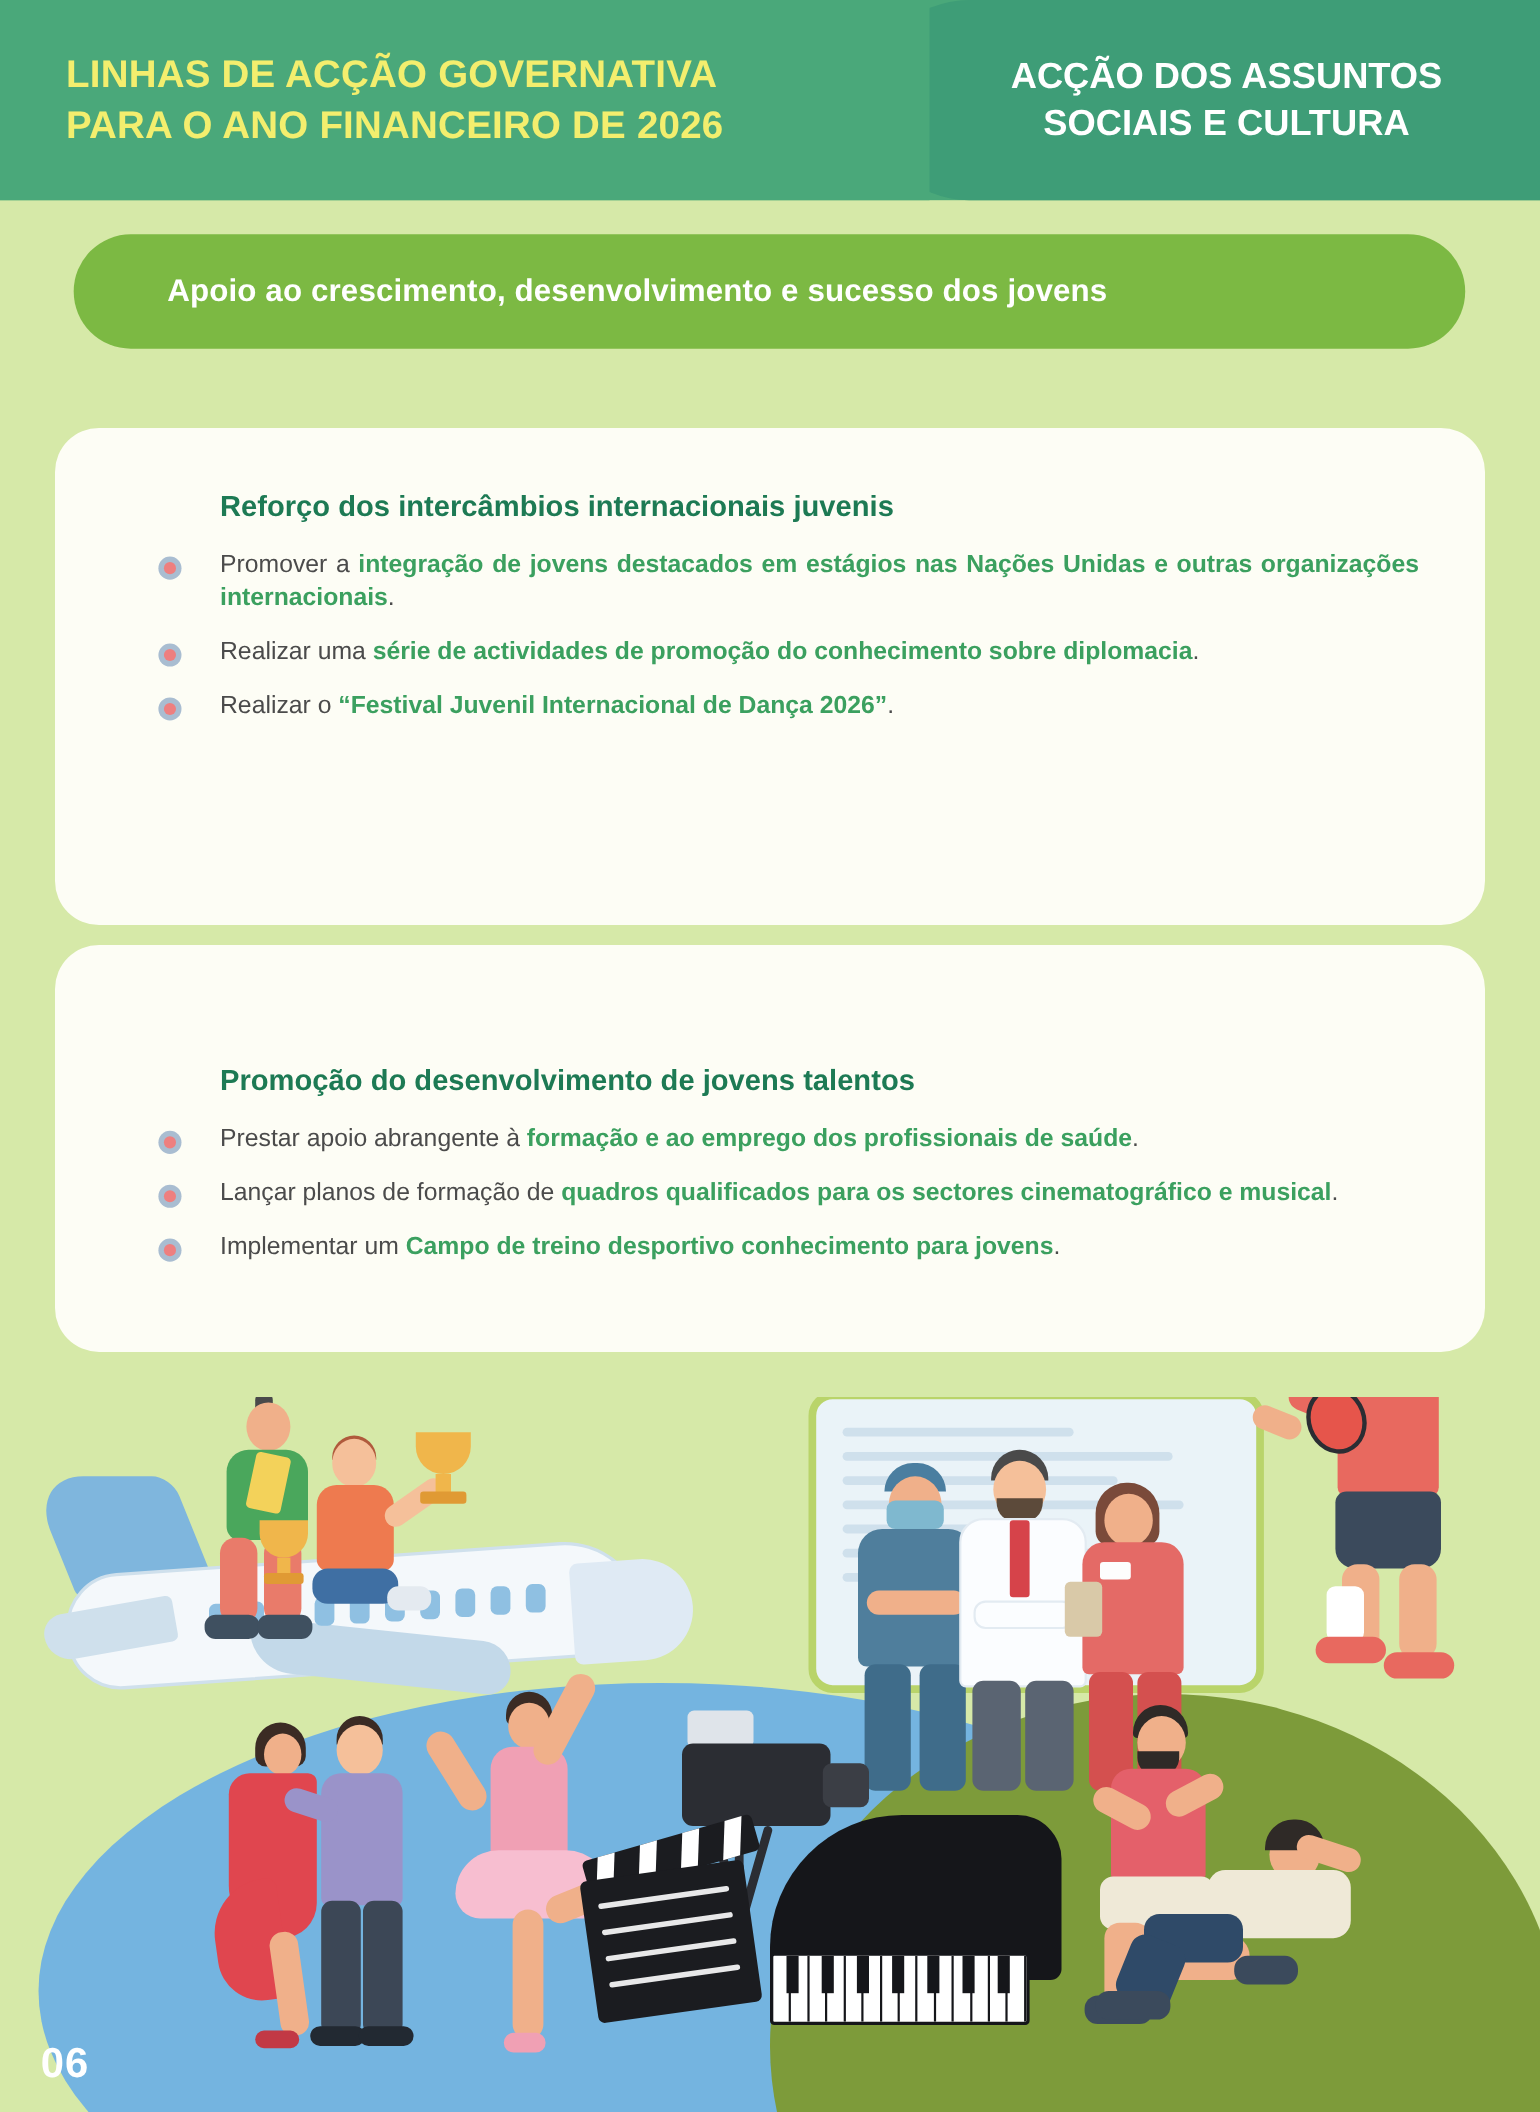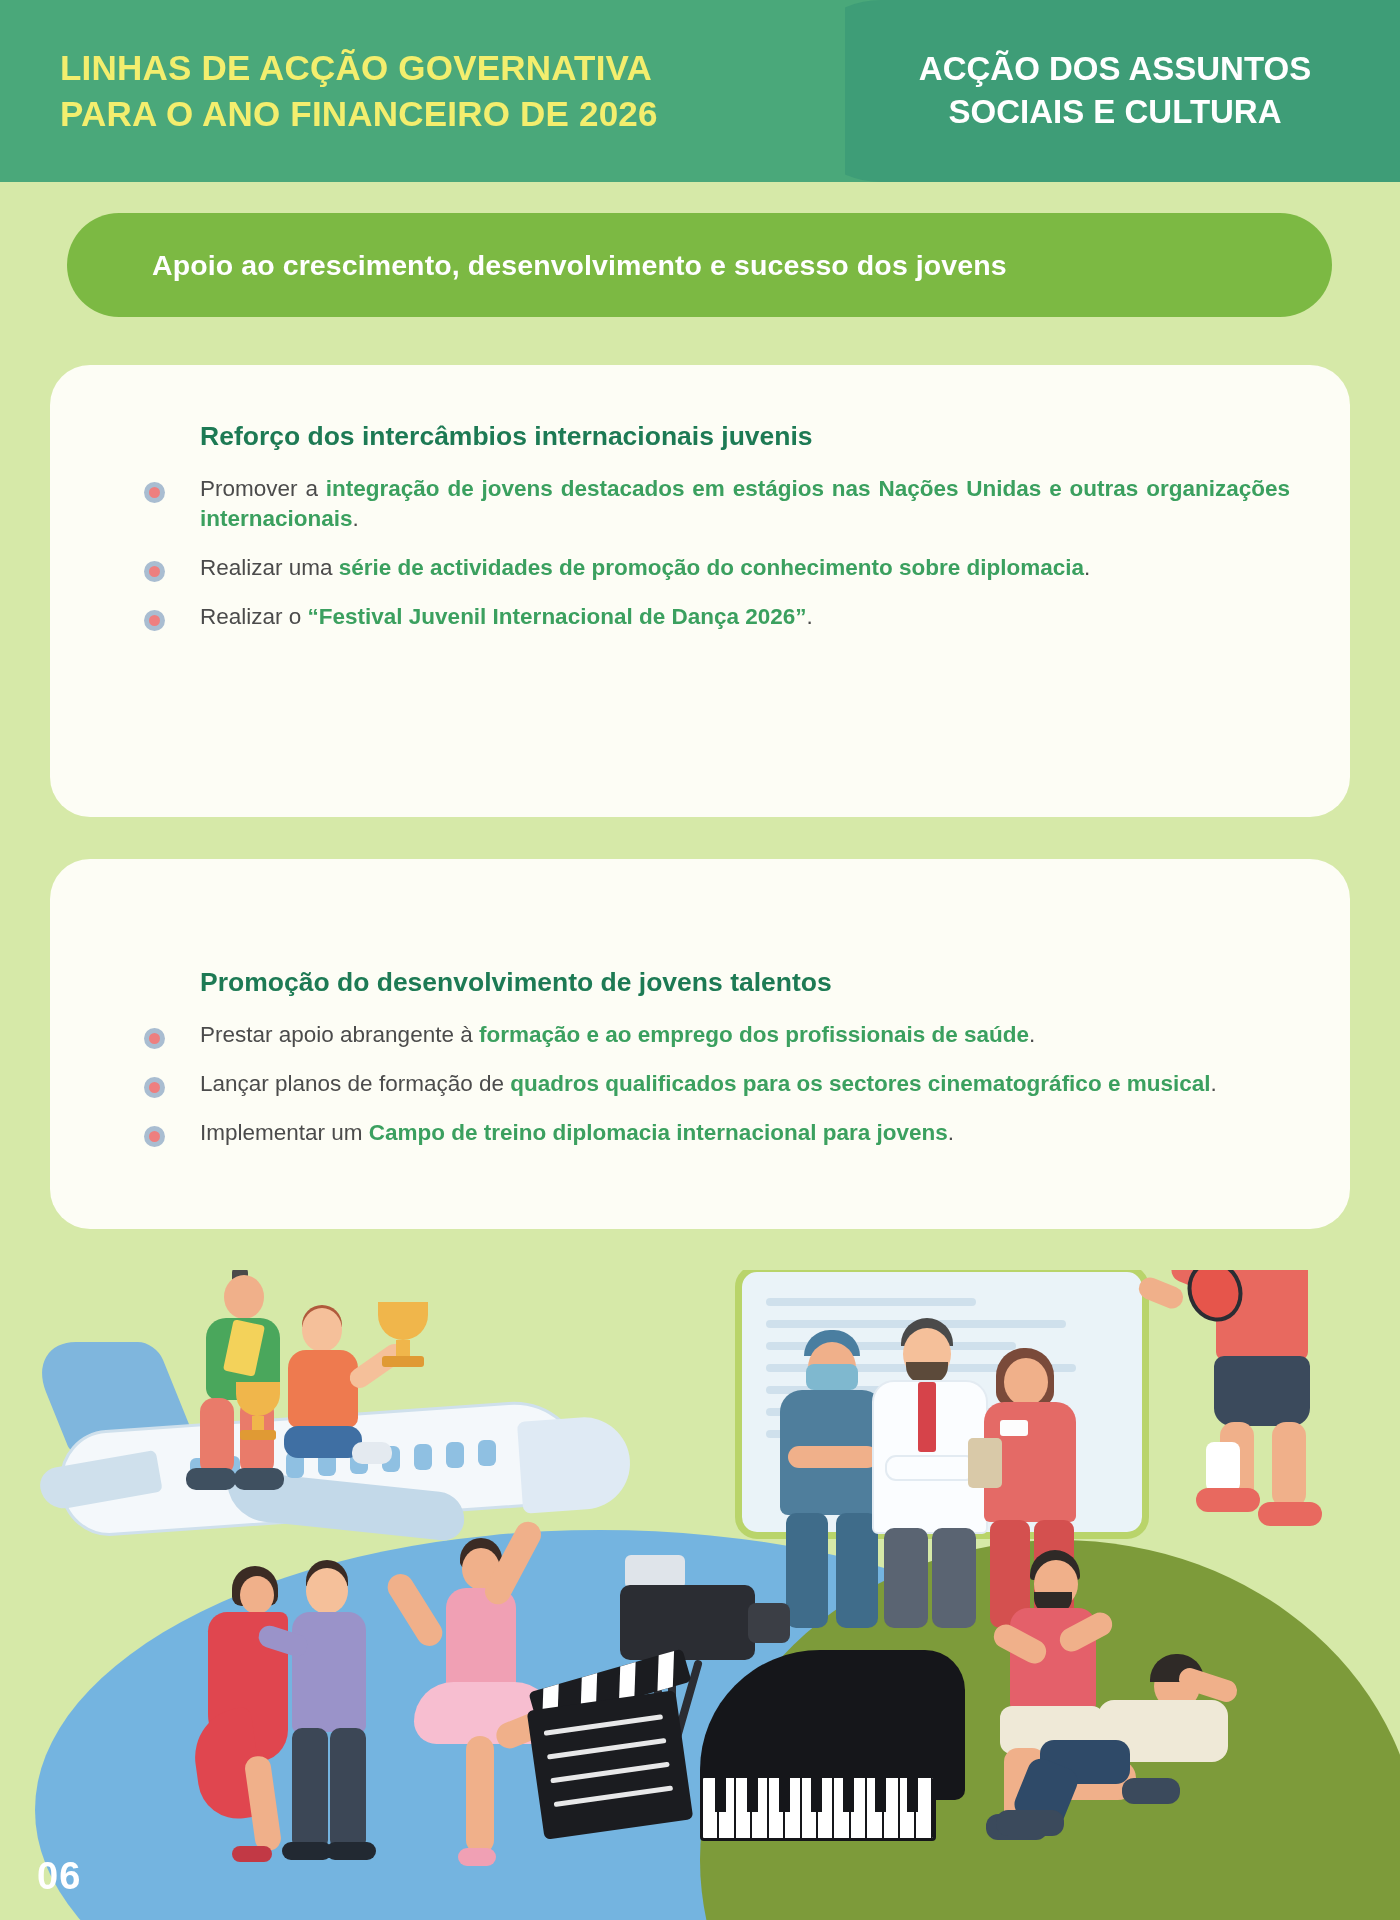--- a/index.html
+++ b/index.html
@@ -88,21 +88,21 @@
   
   .card {
     position: absolute;
     left: 50px;
     width: 1300px;
     background: #fdfdf5;
     border-radius: 40px;
     box-sizing: border-box;
     padding: 0 60px;
   }
-  #card-1 { top: 365px; height: 452px; }
+  #card-1 { top: 389px; height: 452px; }
   #card-2 { top: 859px; height: 370px; }
 
   .card-title {
     color: #1d7a54;
     font-size: 26.5px;
     font-weight: bold;
     padding-top: 56px;
     padding-left: 90px;
     padding-bottom: 22px;
   }
@@ -423,21 +423,21 @@
     <li class="bullet-item">
       <span class="bullet-dot"></span>
       <span>Prestar apoio abrangente à </span><span class="hl">formação e ao emprego dos profissionais de saúde</span><span>.</span>
     </li>
     <li class="bullet-item justify">
       <span class="bullet-dot"></span>
       <span>Lançar planos de formação de </span><span class="hl">quadros qualificados para os sectores cinematográfico e musical</span><span>.</span>
     </li>
     <li class="bullet-item">
       <span class="bullet-dot"></span>
-      <span>Implementar um </span><span class="hl">Campo de treino diplomacia internacional para jovens</span><span>.</span>
+      <span>Implementar um </span><span class="hl">Campo de treino desportivo conhecimento para jovens</span><span>.</span>
     </li>
   </ul>
 </div>
 
 <div class="illustration">
 
   <div class="globe-blue"></div>
   <div class="globe-green"></div>
 
   <div>

